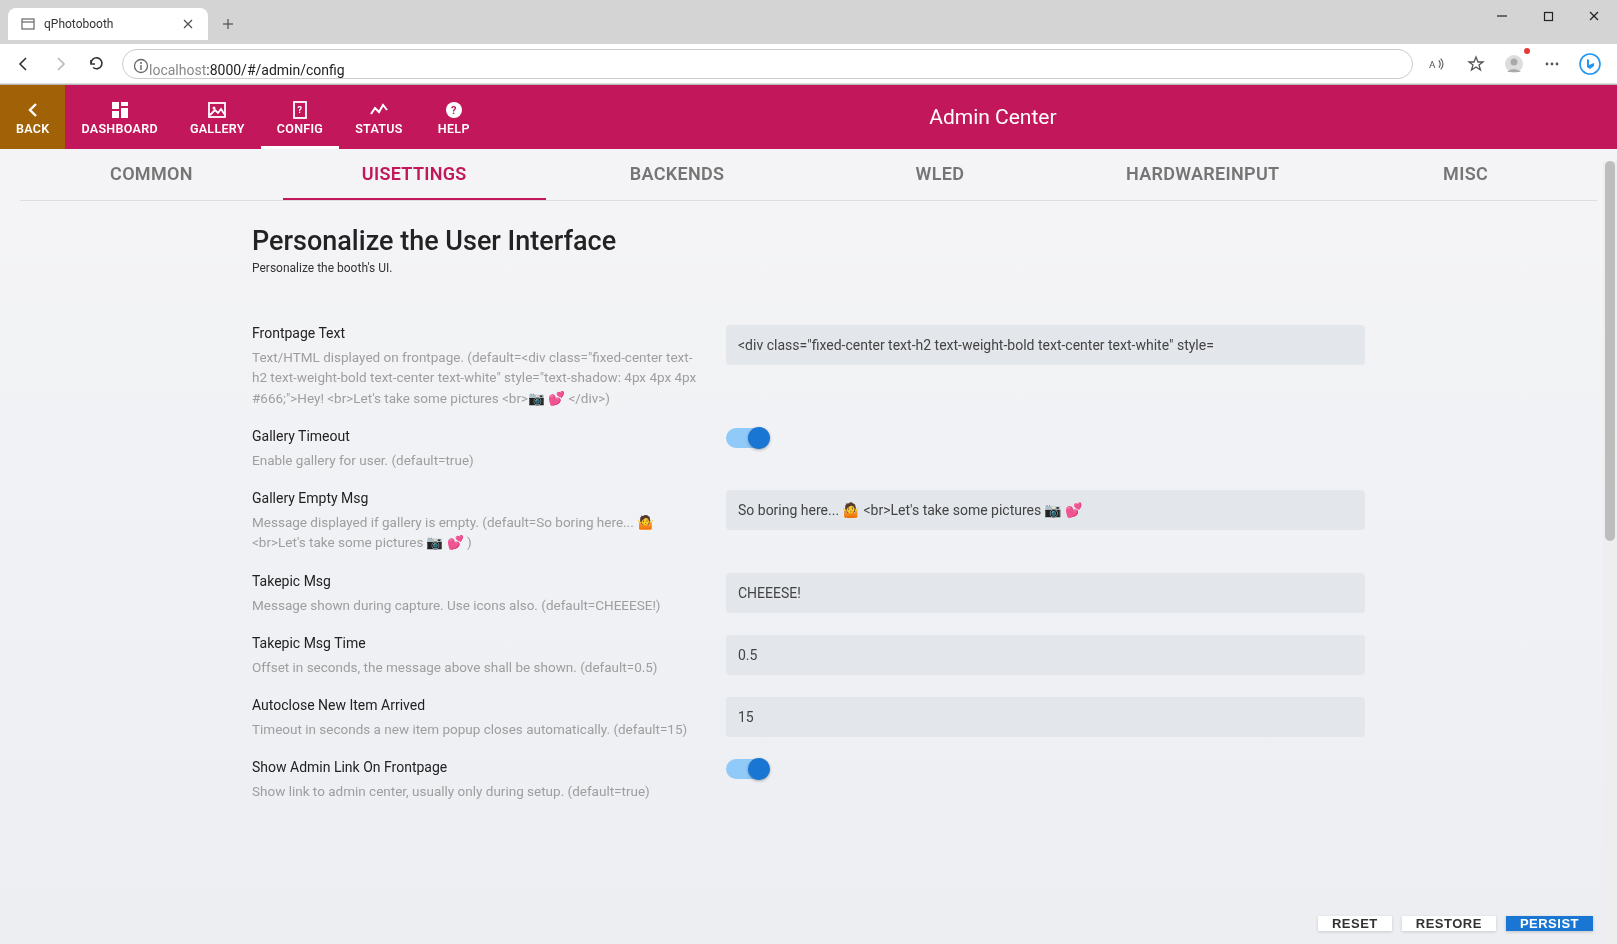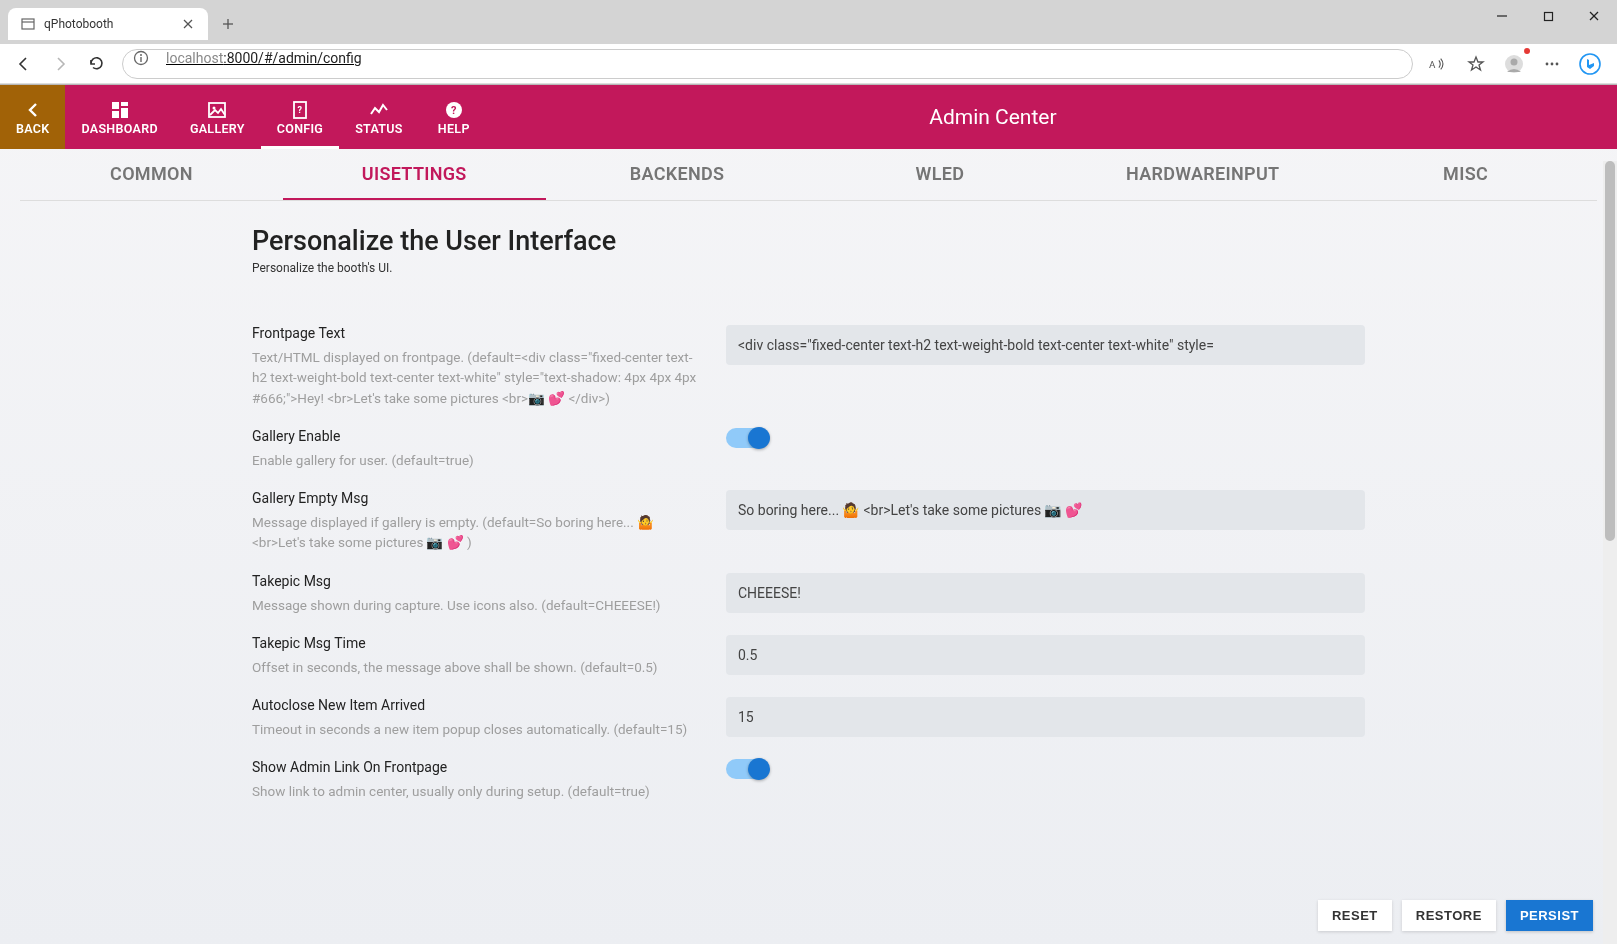--- a/index.html
+++ b/index.html
@@ -11,21 +11,21 @@
 .tab { display: flex; align-items: center; background: #fff; border-radius: 8px 8px 0 0; padding: 0 12px; height: 32px; min-width: 200px; max-width: 220px; gap: 8px; }
 .tab-icon { width: 16px; height: 16px; display:flex; align-items:center; justify-content:center;}
 .tab-title { font-size: 12px; color: #333; flex: 1; overflow: hidden; text-overflow: ellipsis; white-space: nowrap; }
 .tab-close { width: 16px; height: 16px; display:flex; align-items:center; justify-content:center; cursor:pointer;}
 .new-tab { width: 28px; height: 28px; display:flex; align-items:center; justify-content:center; margin-left:6px; cursor:pointer;}
 .window-controls { position: absolute; right: 0; top: 0; display:flex; }
 .win-btn { width: 46px; height: 32px; display:flex; align-items:center; justify-content:center; cursor:pointer; }
 
 .nav-bar { display:flex; align-items:center; background:#fff; height: 40px; padding: 0 8px; gap: 4px; border-bottom:1px solid #ddd;}
 .nav-btn { width: 32px; height: 32px; display:flex; align-items:center; justify-content:center; cursor:pointer; border-radius:4px;}
-.address-bar { flex:1; display:flex; align-items:flex-start; background:#fff; border:1px solid #ccc; border-radius: 16px; height: 30px; padding: 0 10px; gap:17px; margin: 0 6px; text-decoration: underline;}
+.address-bar { flex:1; display:flex; align-items:flex-end; background:#fff; border:1px solid #ccc; border-radius: 16px; height: 30px; padding: 0 10px; gap:0; margin: 0 6px;}
 .address-text { font-size:14px; color:#222; }
 .address-text .host-dim { color:#888; }
 .right-icons { display:flex; align-items:center; gap:8px; padding-right:4px;}
 .circ-btn { width:30px; height:30px; display:flex; align-items:center; justify-content:center; cursor:pointer;}
 
 
 .viewport { background: linear-gradient(180deg,#f5f5f7 0%, #eceef2 100%); height: calc(944px - 80px); overflow:hidden; position:relative;}
 .app-header { background:#c2185b; color:#fff; display:flex; align-items:stretch; height:64px; }
 .nav-item { display:flex; flex-direction:column; align-items:center; justify-content:center; padding: 0 16px; min-width:70px; cursor:pointer; font-size:12.5px; font-weight:600; letter-spacing:.3px;}
 .nav-item .ni-icon { height:22px; display:flex; align-items:center; justify-content:center;}
@@ -49,21 +49,21 @@
 .form-right { flex:1; min-width:0;}
 
 .text-input { width:100%; background:#e3e6ea; border:none; border-radius:4px; padding: 12px 12px; font-size:14px; color:#444; font-family:inherit;}
 
 .toggle { width:40px; height:20px; border-radius:10px; position:relative; cursor:pointer;}
 .toggle.on { background:#90caf9;}
 .toggle.on .knob{ background:#1976d2; left:22px;}
 .toggle .knob{ position:absolute; width:22px; height:22px; border-radius:50%; top:-1px; left:-2px; background:#fff; box-shadow:0 1px 3px rgba(0,0,0,.3); transition:left .15s;}
 
 .footer-btns { position:absolute; right:24px; bottom:18px; display:flex; gap:10px;}
-.btn { padding: 8px 14px; font-size:13px; font-weight:600; border-radius:0; cursor:pointer; border:none; letter-spacing:.5px;}
+.btn { padding: 0 14px; font-size:13px; font-weight:600; border-radius:0; cursor:pointer; border:none; letter-spacing:.5px;}
 .btn-flat { background:#fff; color:#333; box-shadow:0 1px 3px rgba(0,0,0,.15);}
 .btn-primary { background:#1976d2; color:#fff; box-shadow:0 1px 3px rgba(0,0,0,.2);}
 
 .scroll-track{position:absolute;right:0;top:76px;bottom:0;width:14px;background:#eee;}
 .scroll-thumb{position:absolute;left:2px;right:2px;top:0;height:380px;background:#bdbdbd;border-radius:6px;}
 </style>
 </head>
 <body>
 
 <div class="browser-chrome">
@@ -250,21 +250,21 @@
         <div class="form-label">Frontpage Text</div>
         <div class="form-help">Text/HTML displayed on frontpage. (default=&lt;div class="fixed-center text-h2 text-weight-bold text-center text-white" style="text-shadow: 4px 4px 4px #666;"&gt;Hey! &lt;br&gt;Let's take some pictures &lt;br&gt;📷 💕 &lt;/div&gt;)</div>
       </div>
       <div class="form-right">
         <input class="text-input" type="text" value="&lt;div class=&quot;fixed-center text-h2 text-weight-bold text-center text-white&quot; style=" style="">
       </div>
     </div>
 
     <div class="form-row">
       <div class="form-left">
-        <div class="form-label">Gallery Enable</div>
+        <div class="form-label">Gallery Timeout</div>
         <div class="form-help">Enable gallery for user. (default=true)</div>
       </div>
       <div class="form-right">
         <div class="toggle on">
             <div class="knob"></div>
           </div>
       </div>
     </div>
 
     <div class="form-row">

